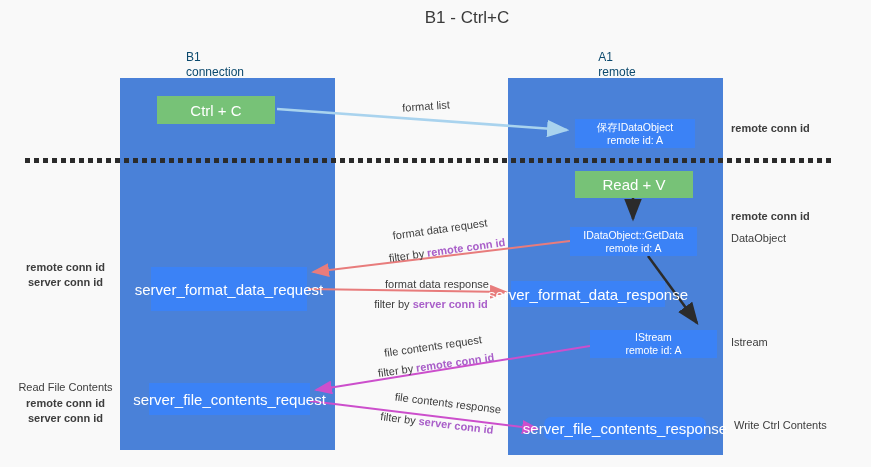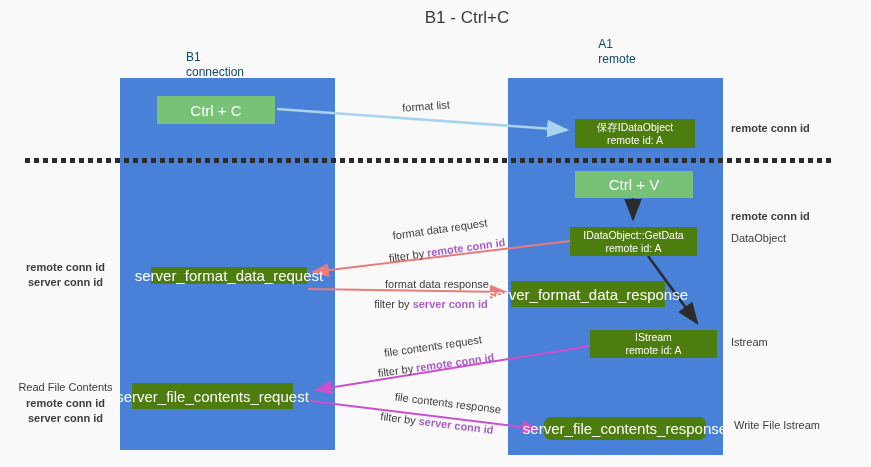--- a/index.html
+++ b/index.html
@@ -9,21 +9,21 @@
          text-align:center;font-size:17px;line-height:23px;color:#3a3a3a;margin-left:40px;}
   .col-header{position:absolute;transform:translateX(-50%);text-align:left;
               font-size:12px;line-height:15px;color:#0c4a6e;}
   .lifeline{position:absolute;background:#4a81d8;}
   .dashline{position:absolute;left:25px;top:158px;width:806px;height:5px;
             background:repeating-linear-gradient(90deg,#2b2b2b 0 5px,transparent 5px 9px);}
   .box{position:absolute;display:flex;flex-direction:column;align-items:center;
        justify-content:center;color:#fff;text-align:center;font-size:15px;line-height:13px;}
   .box.small{font-size:10.5px;}
   .green{background:#77c277;}
-  .orange{background:#4d7c0f;align-items:center;}
+  .orange{background:#3b82f6;align-items:center;}
   .alabel{position:absolute;font-size:11px;color:#3d3d3d;white-space:nowrap;
           transform-origin:center;}
   .purple{color:#a95fc9;font-weight:bold;}
   .greent{color:#62bd62;font-weight:bold;}
   .side{position:absolute;font-size:11px;color:#3d3d3d;white-space:nowrap;}
   .side-left{left:13px;width:105px;text-align:center;}
   .filter-prefix{margin-right:3px;}
   svg.arrows{position:absolute;left:0;top:0;pointer-events:none;}
 </style>
 </head>
@@ -32,21 +32,21 @@
 <div class="canvas">
 
   <div class="title">
     <div>B1 - Ctrl+C</div>
   </div>
 
   <div class="col-header" style="left:215px;top:50px;">
     <div>B1</div>
     <div>connection</div>
   </div>
-  <div class="col-header" style="left:617px;top:37px;">
+  <div class="col-header" style="left:617px;top:50px;">
     <div>A1</div>
     <div>remote</div>
   </div>
 
   <div class="lifeline" style="left:120px;top:78px;width:215px;height:372px;"></div>
   <div class="lifeline" style="left:508px;top:78px;width:215px;height:377px;"></div>
 
   <div class="dashline"></div>
 
   <svg class="arrows" width="871" height="467" viewBox="0 0 871 467">
@@ -76,42 +76,42 @@
   <div class="box green" style="left:157px;top:96px;width:118px;height:28px;">
     <div>Ctrl + C</div>
   </div>
 
   <div class="box orange small" style="left:575px;top:119px;width:120px;height:29px;">
     <div>保存IDataObject</div>
     <div>remote id: A</div>
   </div>
 
   <div class="box green" style="left:575px;top:171px;width:118px;height:27px;">
-    <div>Ctrl + V</div>
+    <div>Read + V</div>
   </div>
 
   <div class="box orange small" style="left:570px;top:227px;width:127px;height:29px;">
     <div>IDataObject::GetData</div>
     <div>remote id: A</div>
   </div>
 
-  <div class="box orange" style="left:151px;top:267px;width:156px;height:17px;">
+  <div class="box orange" style="left:151px;top:267px;width:156px;height:44px;">
     <div>server_format_data_request</div>
   </div>
 
   <div class="box orange" style="left:511px;top:281px;width:154px;height:26px;">
     <div>server_format_data_response</div>
   </div>
 
   <div class="box orange small" style="left:590px;top:330px;width:127px;height:28px;">
     <div>IStream</div>
     <div>remote id: A</div>
   </div>
 
-  <div class="box orange" style="left:132px;top:383px;width:161px;height:26px;">
+  <div class="box orange" style="left:149px;top:383px;width:161px;height:32px;">
     <div>server_file_contents_request</div>
   </div>
 
   <div class="box orange" style="left:544px;top:417px;width:162px;height:23px;border-radius:7px;">
     <div>server_file_contents_response</div>
   </div>
 
   <div class="alabel" style="left:426px;top:106px;transform:translate(-50%,-50%) rotate(-4deg);">format list</div>
 
   <div class="alabel" style="left:440px;top:229px;transform:translate(-50%,-50%) rotate(-8deg);">format data request</div>
@@ -137,15 +137,15 @@
   <div class="side side-left purple" style="top:261px;">remote conn id</div>
   <div class="side side-left greent" style="top:276px;">server conn id</div>
   <div class="side side-left" style="top:381px;">Read File Contents</div>
   <div class="side side-left purple" style="top:397px;">remote conn id</div>
   <div class="side side-left greent" style="top:412px;">server conn id</div>
 
   <div class="side purple" style="left:731px;top:122px;">remote conn id</div>
   <div class="side purple" style="left:731px;top:210px;">remote conn id</div>
   <div class="side" style="left:731px;top:232px;">DataObject</div>
   <div class="side" style="left:731px;top:336px;">Istream</div>
-  <div class="side" style="left:734px;top:419px;">Write File Istream</div>
+  <div class="side" style="left:734px;top:419px;">Write Ctrl Contents</div>
 
 </div>
 
 </body></html>

